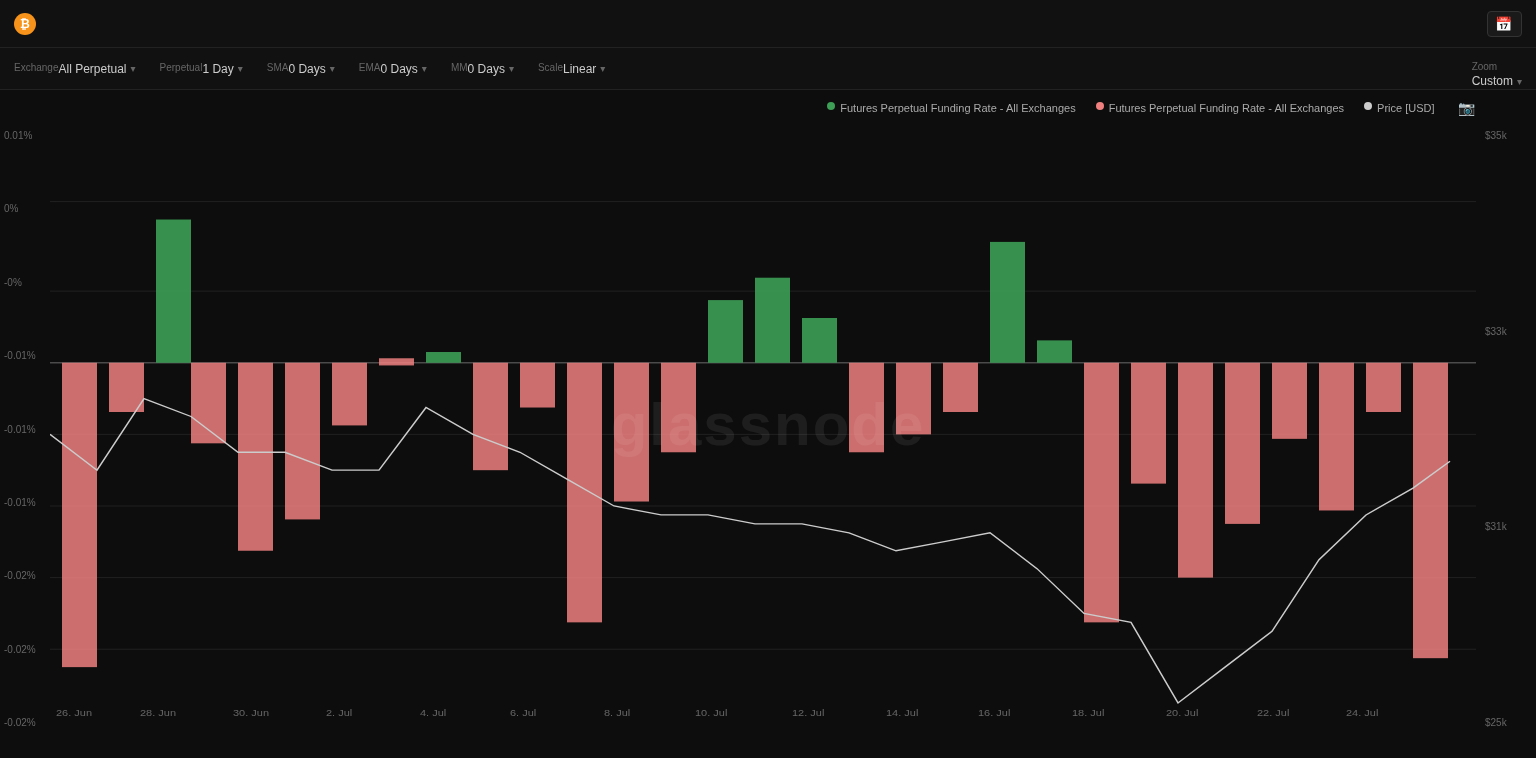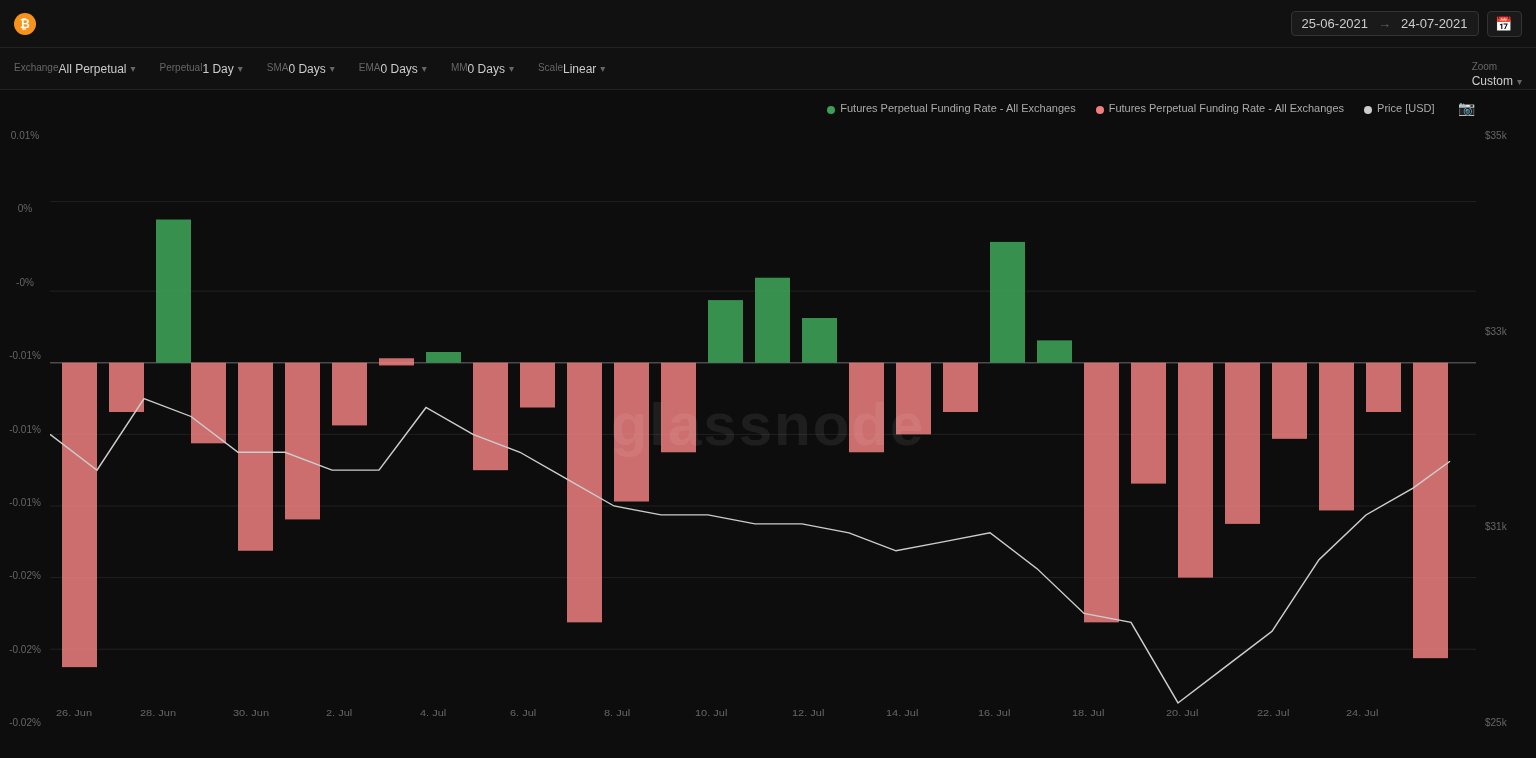--- a/index.html
+++ b/index.html
@@ -142,21 +142,21 @@
       right: 60px;
       display: flex;
       align-items: center;
       gap: 20px;
       font-size: 11px;
       color: #aaa;
       z-index: 10;
     }
     .legend-item {
       display: flex;
-      align-items: flex-end;
+      align-items: flex-start;
       gap: 5px;
     }
     .legend-dot-green {
       width: 8px;
       height: 8px;
       border-radius: 50%;
       background: #3d9e56;
     }
     .legend-dot-pink {
       width: 8px;
@@ -183,21 +183,21 @@
       width: 50px;
       bottom: 30px;
       display: flex;
       flex-direction: column;
       justify-content: space-between;
       padding: 0 4px;
     }
     .y-axis-label {
       color: #666;
       font-size: 10px;
-      text-align: center;
+      text-align: left;
     }
     .y-axis-right {
       position: absolute;
       top: 40px;
       right: 0;
       width: 55px;
       bottom: 30px;
       display: flex;
       flex-direction: column;
       justify-content: space-between;
@@ -234,25 +234,20 @@
 </head>
 <body>
 
 <div class="header">
   <div class="header-left">
     <div class="btc-icon">
       <span>₿</span>
     </div>
   </div>
   <div class="header-right">
-    <div class="date-range">
-      <span>25-06-2021</span>
-      <span class="date-range-arrow">→</span>
-      <span>24-07-2021</span>
-    </div>
     <button class="calendar-btn">📅</button>
   </div>
 </div>
 
 <div class="toolbar">
   <div class="toolbar-item">
     <span class="toolbar-label">Exchange</span>
     <span class="toolbar-value">All Perpetual</span>
   </div>
   <div class="toolbar-item">

